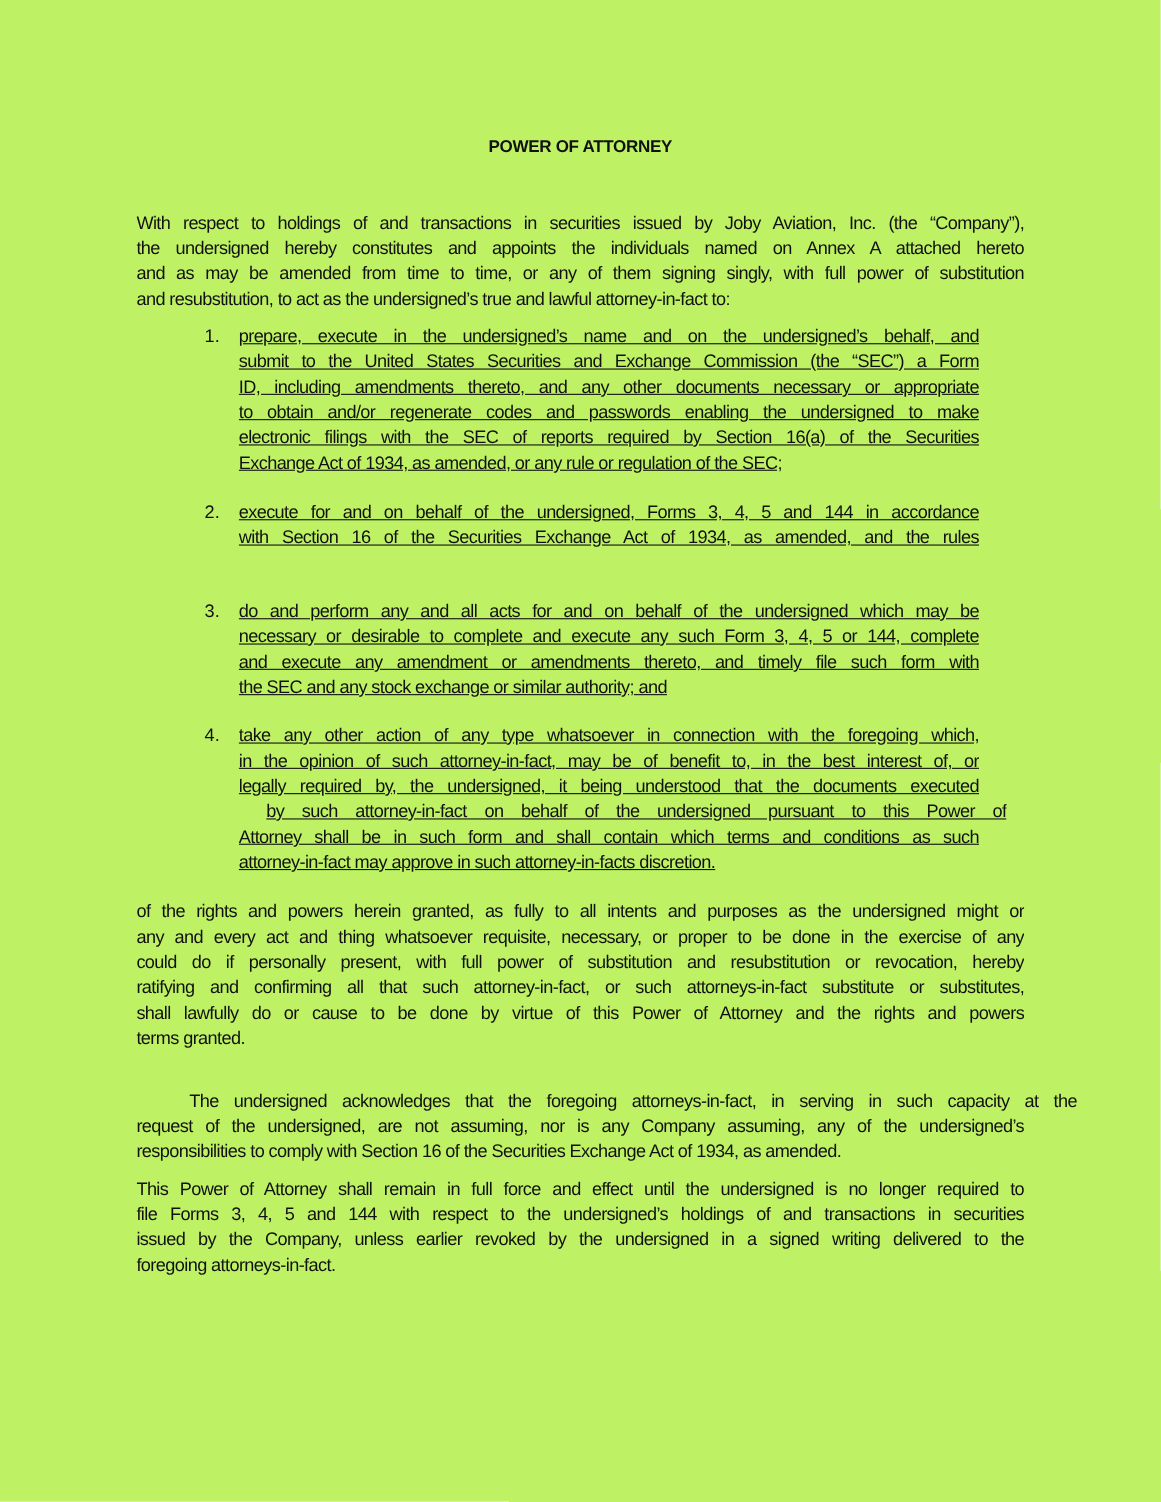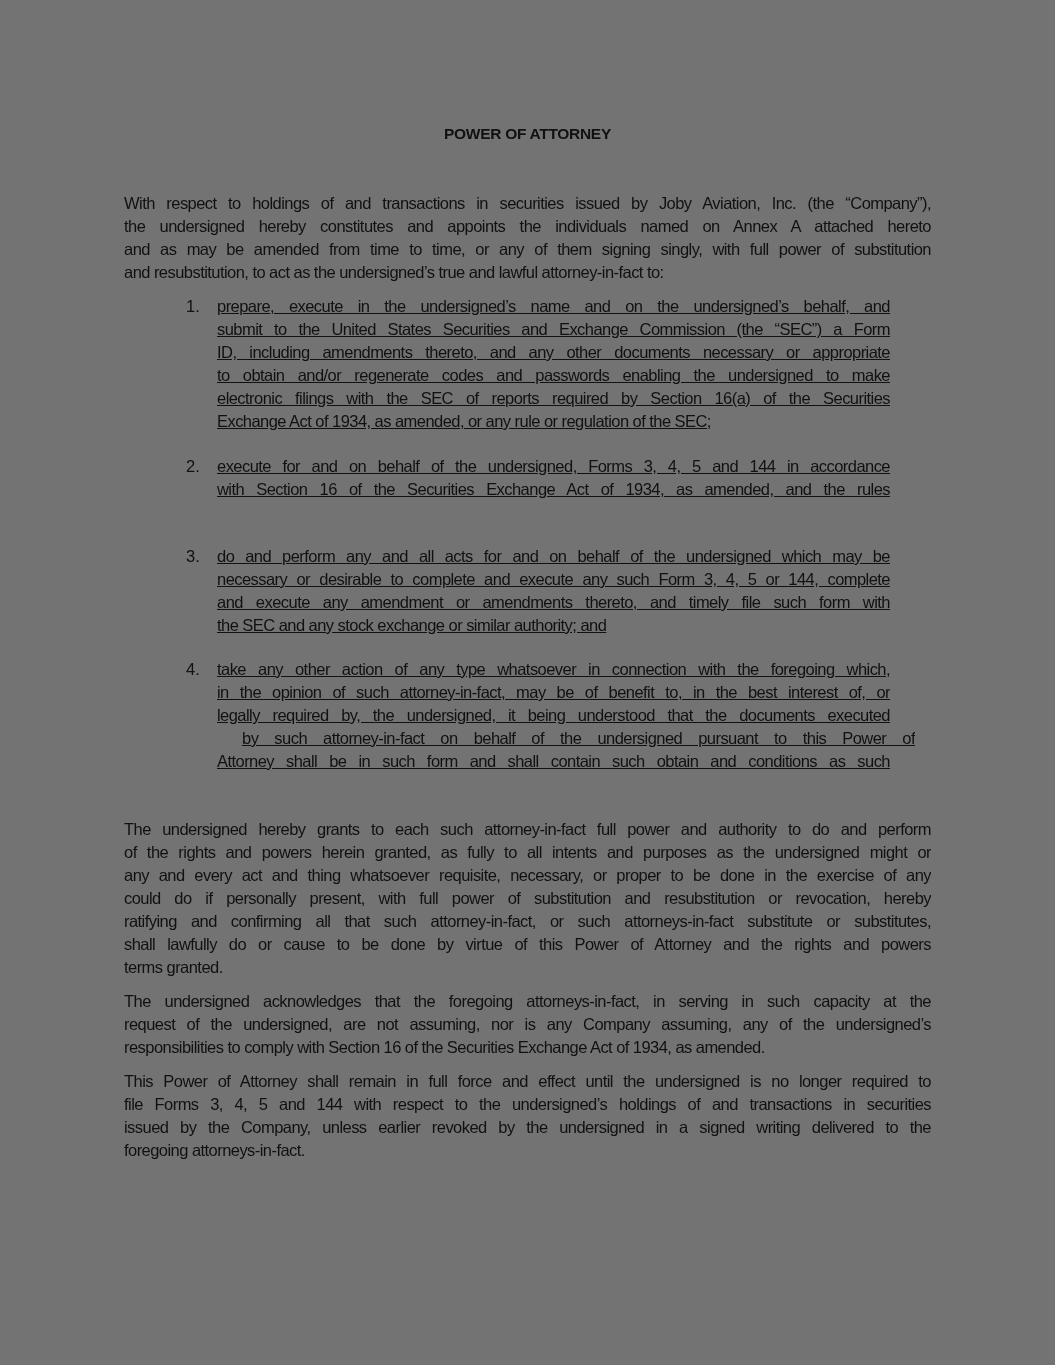--- a/index.html
+++ b/index.html
@@ -13,21 +13,21 @@
       position: relative;
       overflow: hidden;
       color: #111111;
       font-family: "Liberation Sans", sans-serif;
     }
     .page {
       position: absolute;
       left: 0; top: 0;
       width: 1055px;
       height: 1365px;
-      background: #737373;
+      background: #bef264;
     }
     .title {
       position: absolute;
       top: 124px;
       left: 0;
       width: 1055px;
       text-align: center;
       font-weight: bold;
       font-size: 15.5px;
       letter-spacing: -0.3px;
@@ -118,36 +118,36 @@
     </div>
   </div>
 
   <div class="item" style="top:658px;">
     <span class="num">4.</span>
     <div class="body">
       <span class="line" style="white-space: normal; display: block; width: 673px; height: 23px;">take any other action of any type whatsoever in connection with the foregoing which,</span>
       <span class="line" style="white-space: normal; display: block; width: 673px; height: 23px;">in the opinion of such attorney-in-fact, may be of benefit to, in the best interest of, or</span>
       <span class="line" style="white-space: normal; display: block; width: 673px; height: 23px;">legally required by, the undersigned, it being understood that the documents executed</span>
       <span class="line" style="white-space: normal; display: block; width: 673px; height: 23px; margin-left: 25px;">by such attorney-in-fact on behalf of the undersigned pursuant to this Power of</span>
-      <span class="line" style="white-space: normal; display: block; width: 673px; height: 23px;">Attorney shall be in such form and shall contain such obtain and conditions as such</span>
+      <span class="line" style="white-space: normal; display: block; width: 673px; height: 23px;">Attorney shall be in such form and shall contain which terms and conditions as such</span>
+      <span class="line last" style="white-space: nowrap; display: block; width: 673px;">attorney-in-fact may approve in such attorney-in-facts discretion.</span>
     </div>
   </div>
 
   <div class="para" style="top:818px;">
-    <span class="line" style="white-space: normal; display: block; width: 807px; height: 23px;">The undersigned hereby grants to each such attorney-in-fact full power and authority to do and perform</span>
     <span class="line" style="white-space: normal; display: block; width: 807px; height: 23px;">of the rights and powers herein granted, as fully to all intents and purposes as the undersigned might or</span>
     <span class="line" style="white-space: normal; display: block; width: 807px; height: 23px;">any and every act and thing whatsoever requisite, necessary, or proper to be done in the exercise of any</span>
     <span class="line" style="white-space: normal; display: block; width: 807px; height: 23px;">could do if personally present, with full power of substitution and resubstitution or revocation, hereby</span>
     <span class="line" style="white-space: normal; display: block; width: 807px; height: 23px;">ratifying and confirming all that such attorney-in-fact, or such attorneys-in-fact substitute or substitutes,</span>
     <span class="line" style="white-space: normal; display: block; width: 807px; height: 23px;">shall lawfully do or cause to be done by virtue of this Power of Attorney and the rights and powers</span>
     <span class="line last" style="white-space: nowrap; display: block; width: 807px;">terms granted.</span>
   </div>
 
   <div class="para" style="top:990px;">
-    <span class="line" style="white-space: normal; display: block; width: 807px; height: 23px;">The undersigned acknowledges that the foregoing attorneys-in-fact, in serving in such capacity at the</span>
+    <span class="line" style="white-space: normal; display: block; width: 807px; height: 23px; margin-left: 48px;">The undersigned acknowledges that the foregoing attorneys-in-fact, in serving in such capacity at the</span>
     <span class="line" style="white-space: normal; display: block; width: 807px; height: 23px;">request of the undersigned, are not assuming, nor is any Company assuming, any of the undersigned’s</span>
     <span class="line last" style="white-space: nowrap; display: block; width: 807px;">responsibilities to comply with Section 16 of the Securities Exchange Act of 1934, as amended.</span>
   </div>
 
   <div class="para" style="top:1070px;">
     <span class="line" style="white-space: normal; display: block; width: 807px; height: 23px;">This Power of Attorney shall remain in full force and effect until the undersigned is no longer required to</span>
     <span class="line" style="white-space: normal; display: block; width: 807px; height: 23px;">file Forms 3, 4, 5 and 144 with respect to the undersigned’s holdings of and transactions in securities</span>
     <span class="line" style="white-space: normal; display: block; width: 807px; height: 23px;">issued by the Company, unless earlier revoked by the undersigned in a signed writing delivered to the</span>
     <span class="line last" style="white-space: nowrap; display: block; width: 807px;">foregoing attorneys-in-fact.</span>
   </div>

